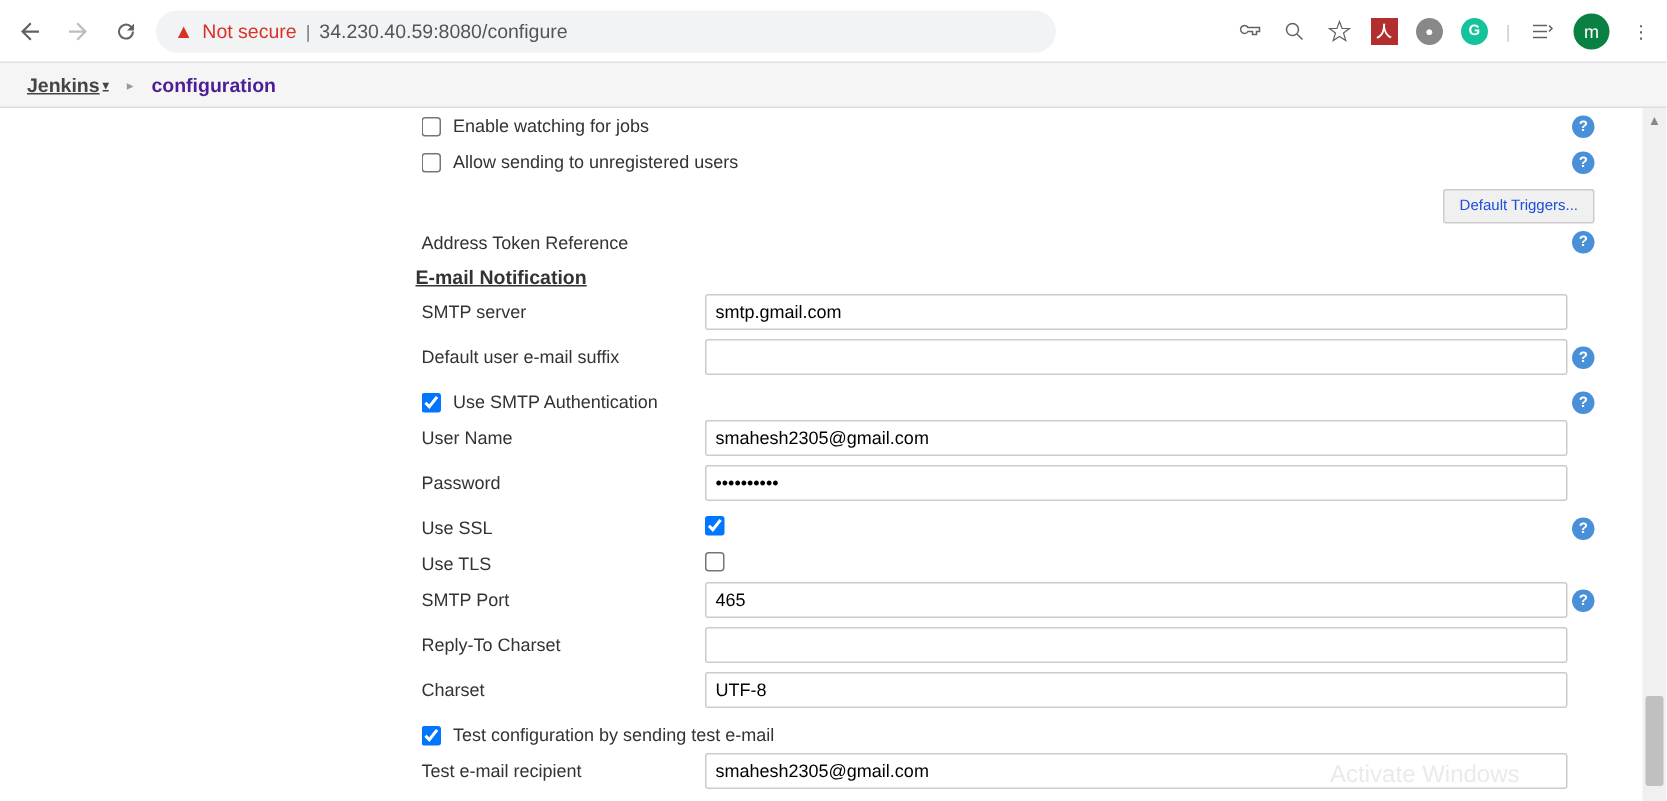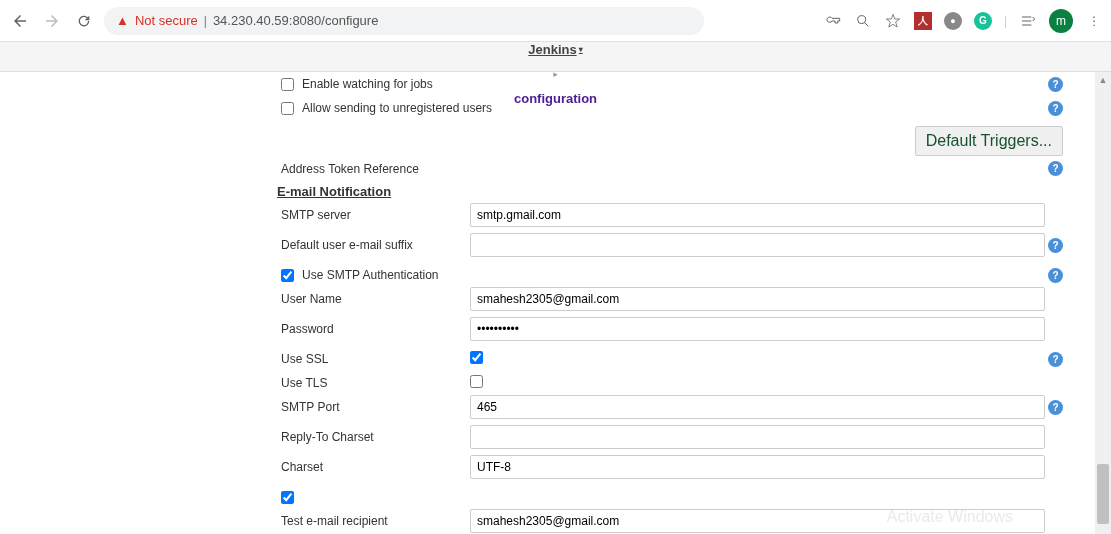--- a/index.html
+++ b/index.html
@@ -14,21 +14,21 @@
   .not-secure { color: #d93025; font-size: 13px; }
   .url-sep { color: #777; }
   .url-text { color: #555; font-size: 13px; font-family: Arial, sans-serif; }
   .chrome-icons { display: flex; align-items: center; gap: 12px; margin-left: auto; color: #5f6368; }
   .chrome-icon { width: 18px; height: 18px; display: flex; align-items: center; justify-content: center; cursor: pointer; }
   .badge-box { width: 18px; height: 18px; background: #555; color: #fff; display: flex; align-items: center; justify-content: center; font-size: 10px; font-weight: bold; }
   .circle-icon { width: 18px; height: 18px; border-radius: 50%; display: flex; align-items: center; justify-content: center; }
   .avatar { width: 24px; height: 24px; border-radius: 50%; background: #0b8043; color: #fff; display: flex; align-items: center; justify-content: center; font-size: 12px; font-weight: 500; }
   
   
-  .breadcrumb-bar { height: 30px; background: #f5f5f5; border-bottom: 1px solid #ddd; display: flex; align-items: center; padding: 0 18px; gap: 12px; font-size: 13px; flex-direction: column; }
+  .breadcrumb-bar { height: 30px; background: #f5f5f5; border-bottom: 1px solid #ddd; display: flex; align-items: center; padding: 0 18px; gap: 12px; font-size: 13px; }
   .bc-link { color: #444; text-decoration: underline; font-weight: bold; cursor: pointer; display: flex; align-items: center; gap: 2px; }
   .bc-sep { color: #999; font-size: 9px; }
   .bc-current { color: #4c1d95; font-weight: bold; }
   
   
   .content { position: absolute; top: 72px; left: 0; right: 18px; bottom: 0; overflow: hidden; }
   .form-area { margin-left: 278px; margin-right: 30px; }
   
   .row { display: flex; align-items: center; min-height: 24px; position: relative; }
   .label-col { width: 192px; padding-left: 3px; flex-shrink: 0; }
@@ -40,21 +40,21 @@
   .checkbox-row input[type=checkbox] { margin: 0; }
   
   .section-title { font-weight: bold; font-size: 13px; padding: 4px 0; margin-left: -1px; text-decoration: underline; }
   .subsection { font-size: 12px; padding: 5px 0 3px 3px; }
   
   input[type=text], input[type=password] { width: 100%; height: 24px; border: 1px solid #ccc; padding: 2px 6px; font-size: 12px; font-family: inherit; border-radius: 2px; }
   
   .gap { height: 6px; }
   
   .btn-area-right { display: flex; justify-content: flex-end; margin-top: 6px; }
-  .btn-gray { background: #f0f0f0; border: 1px solid #ccc; padding: 5px 10px; font-size: 16px; cursor: pointer; color: #14532d; border-radius: 2px; margin-left: 14px; }
+  .btn-gray { background: #f0f0f0; border: 1px solid #ccc; padding: 5px 10px; font-size: 10px; cursor: pointer; color: #1d4ed8; border-radius: 2px; margin-left: 14px; }
   
   .watermark { position: absolute; right: 80px; bottom: 8px; color: #eaeaea; font-size: 16px; font-family: "Segoe UI", sans-serif; pointer-events: none; }
   
   
   .v-scroll { position: absolute; top: 72px; right: 0; bottom: 0; width: 16px; background: #f0f0f0; }
   .v-thumb { position: absolute; left: 2px; right: 2px; top: 392px; height: 60px; background: #c0c0c0; border-radius: 2px; }
   .v-up-arrow { position: absolute; top: 0; left: 0; right: 0; height: 16px; display: flex; align-items: center; justify-content: center; color: #888; font-size: 9px; }
 </style>
 </head>
 <body>
@@ -228,20 +228,21 @@
     <div class="row">
       <div class="label-col">Charset</div>
       <div class="input-col"><input type="text" value="UTF-8" style=""></div>
       <div class="help-col"></div>
     </div>
     <div class="gap"></div>
     <div class="row">
       <div style="flex:1;">
         <label class="checkbox-row">
           <input type="checkbox" checked="" style="">
+          <span>Test configuration by sending test e-mail</span>
         </label>
       </div>
       <div class="help-col"></div>
     </div>
     <div class="row">
       <div class="label-col">Test e-mail recipient</div>
       <div class="input-col"><input type="text" value="smahesh2305@gmail.com" style=""></div>
       <div class="help-col"></div>
     </div>
 

